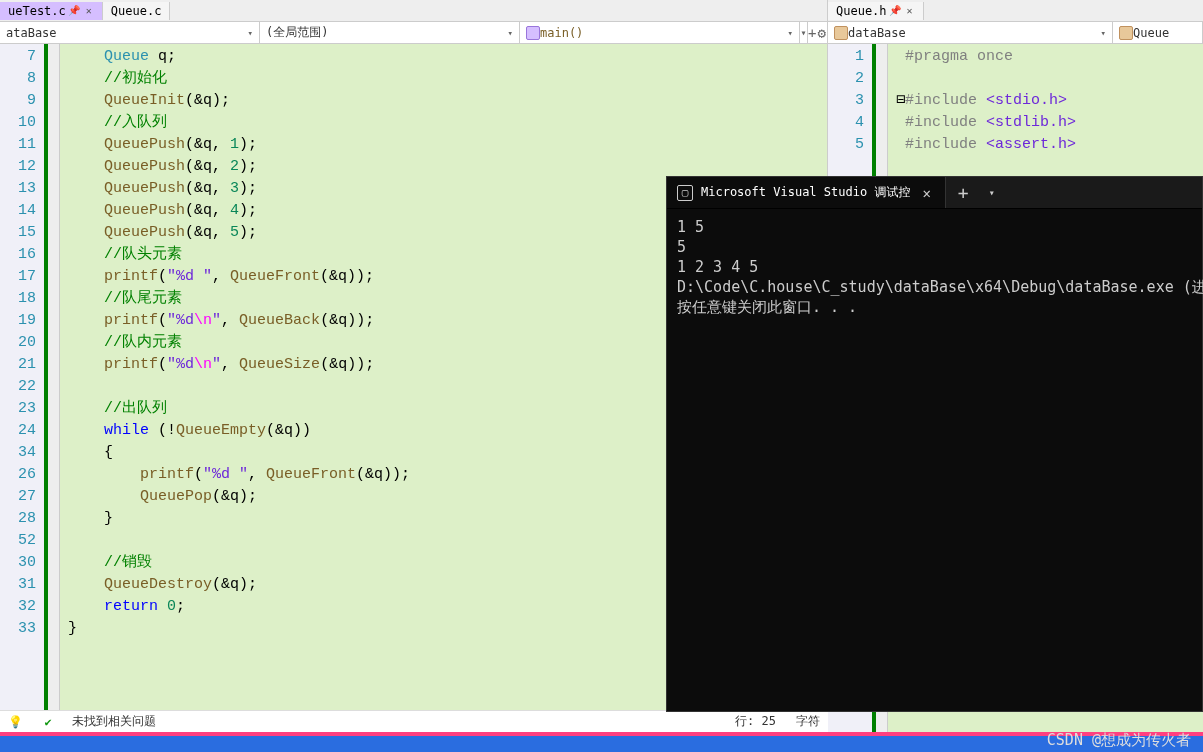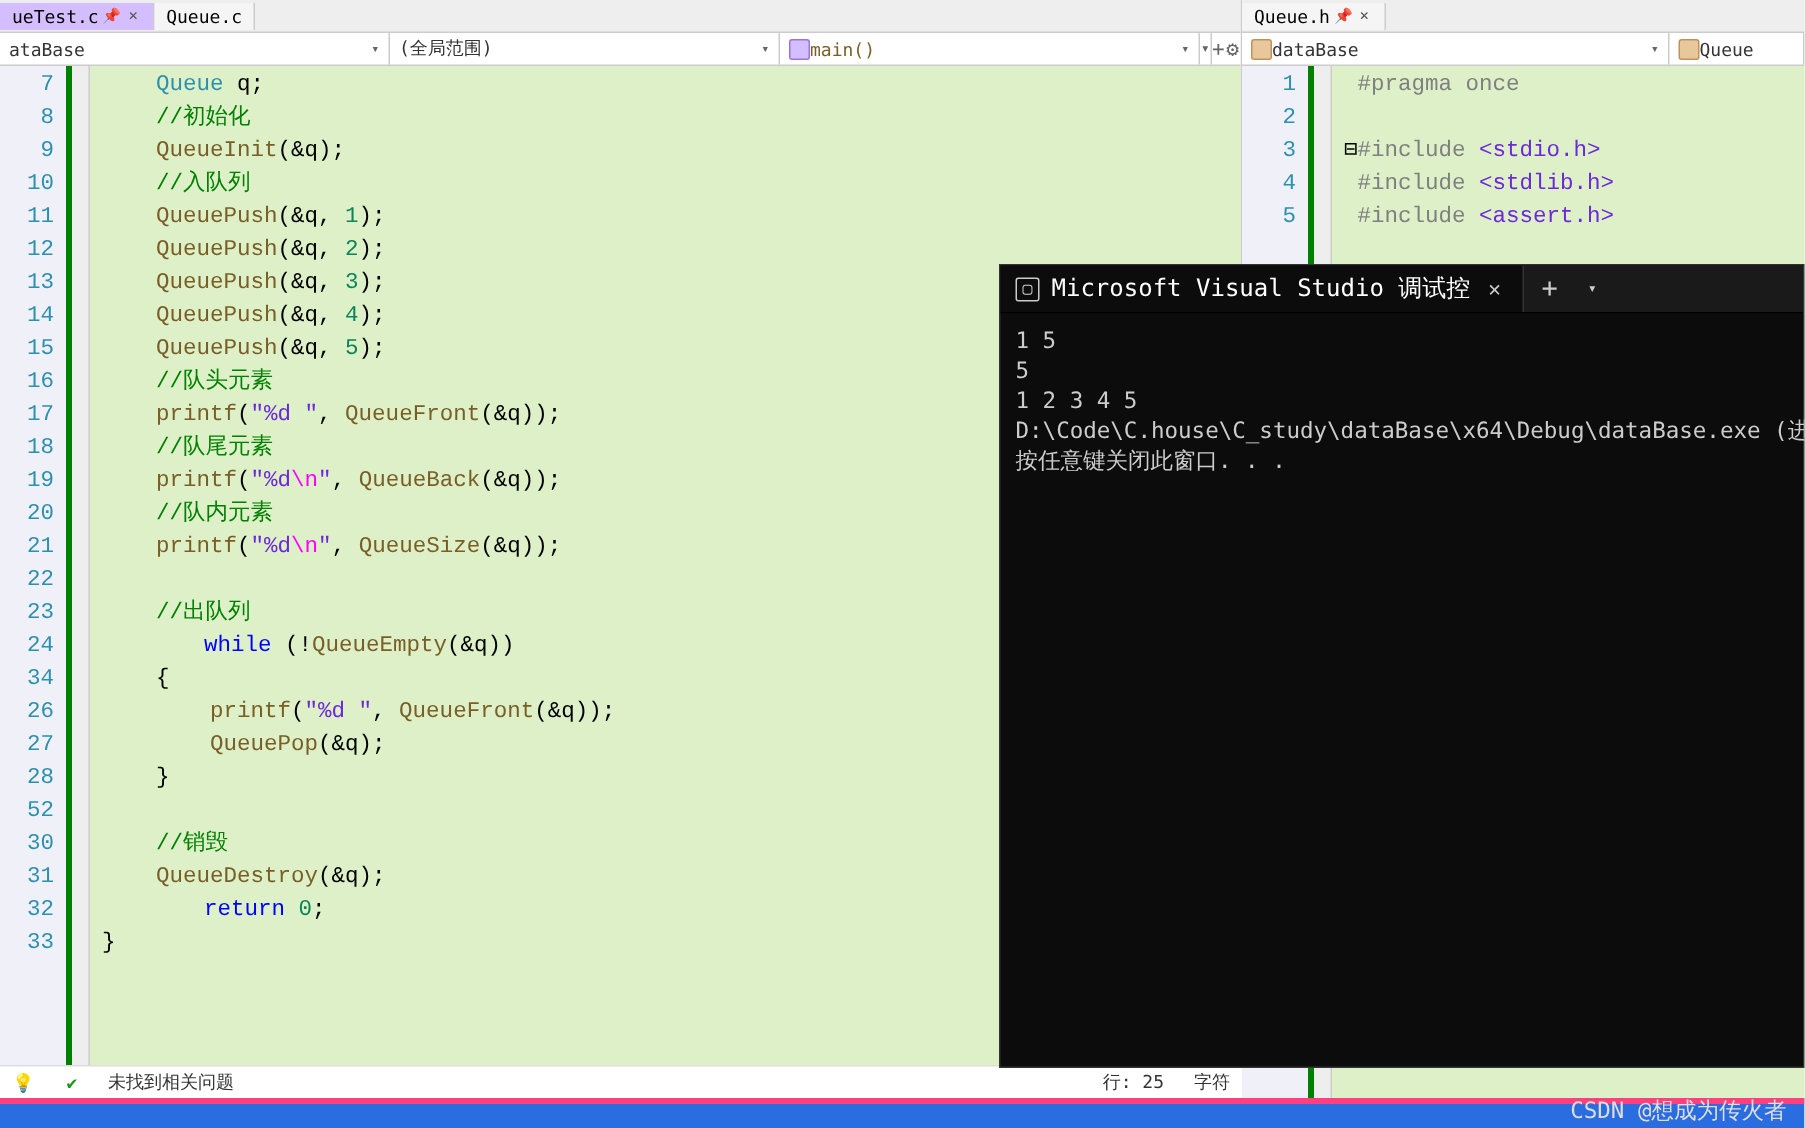--- a/index.html
+++ b/index.html
@@ -17,40 +17,40 @@
 .scope.fn { flex:0 0 280px; }
 .dd-arrow { margin-left:auto; font-size:9px; color:#666; }
 .gear-btn { width:24px; display:flex; align-items:center; justify-content:center; font-size:14px; color:#666; cursor:pointer;}
 .plus-btn { width:20px; display:flex; align-items:center; justify-content:center; font-size:14px; color:#666; cursor:pointer; border-left:1px solid #ccc; }
 .editor { flex:1; display:flex; background:#ddf0c8; overflow:hidden; font-family:Consolas,'Courier New',monospace; position:relative;}
 .gutter { width:48px; background:#f0f0f8; color:#2b91af; text-align:right; padding:2px 8px 2px 2px; font-size:15px; border-right:4px solid #008000; }
 .gutter-line { height:22px; line-height:22px; }
 .code-area { flex:1; padding:2px 0 2px 8px; font-size:15px; white-space:pre; }
 .code-line { height:22px; line-height:22px;font-family:Liberation Mono, monospace; }
 .fold-gutter { width:12px; background:#eee; border-right:1px solid #ccc;}
-.kw { color:#0000ff;margin-left:32px; }
+.kw { color:#0000ff; }
 .typ { color:#2b91af; }
 .fn { color:#795e26; }
 .str { color:#6d28d9; }
 .esc { color:#ff00ff; }
 .com { color:#008000; }
 .num { color:#098658; }
 .pre { color:#808080; }
 .status-bar { position:absolute; bottom:20px; left:0; width:828px; height:22px; background:#fff; border-top:1px solid #ddd; display:flex; align-items:center; padding:0 8px; font-size:12px; color:#333; gap:16px;}
 .status-icon { width:16px; height:16px; display:inline-flex; align-items:center; justify-content:center; }
 .green-check { color:#149914; font-weight:bold; }
 .status-right { margin-left:auto; display:flex; gap:20px; }
 .bottom-border { position:absolute; bottom:0; left:0; width:1203px; height:20px; background:#2a6de0; }
 .bottom-border-inner { height:4px; background:#ff4080; width:100%; position:absolute; top:0;}
 .watermark { position:absolute; bottom:2px; right:12px; font-size:15px; color:#ddd; z-index:10;}
 .terminal { position:absolute; top:176px; left:666px; width:537px; height:536px; background:#0c0c0c; color:#ccc; font-family:Consolas,monospace; z-index:100; border:1px solid #333;}
 .term-titlebar { height:32px; background:#1a1a1a; display:flex; align-items:center; border-bottom:1px solid #000;}
 .term-tab { display:flex; align-items:center; gap:8px; padding:0 10px; height:100%; background:#0c0c0c; border-right:1px solid #333; min-width:220px;}
 .term-icon { width:16px; height:16px; border:1px solid #ccc; border-radius:2px; display:inline-flex; align-items:center; justify-content:center; font-size:11px;}
-.term-title { font-size:16px; color:#fff; flex:1;text-align:center;}
+.term-title { font-size:12px; color:#fff; flex:1;text-align:center;}
 .term-close { color:#ccc; cursor:pointer; font-size:14px; padding:0 4px;}
 .term-plus { color:#ccc; cursor:pointer; font-size:18px; padding:0 12px;}
 .term-dd { color:#ccc; cursor:pointer; font-size:10px; padding:0 8px;}
 .term-content { padding:8px 10px; font-size:15px; line-height:20px; white-space:pre;}
 .nav-btn { width:16px; display:flex; align-items:center; justify-content:center; font-size:10px; color:#666; cursor:pointer;}
 .ns-icon { display:inline-block; width:14px; height:14px; background:#e8c89a; border:1px solid #c0915e; border-radius:2px;}
 .fn-icon { display:inline-block; width:14px; height:14px; background:#d5beff; border:1px solid #9975db; border-radius:2px;}
 </style>
 </head>
 <body>

